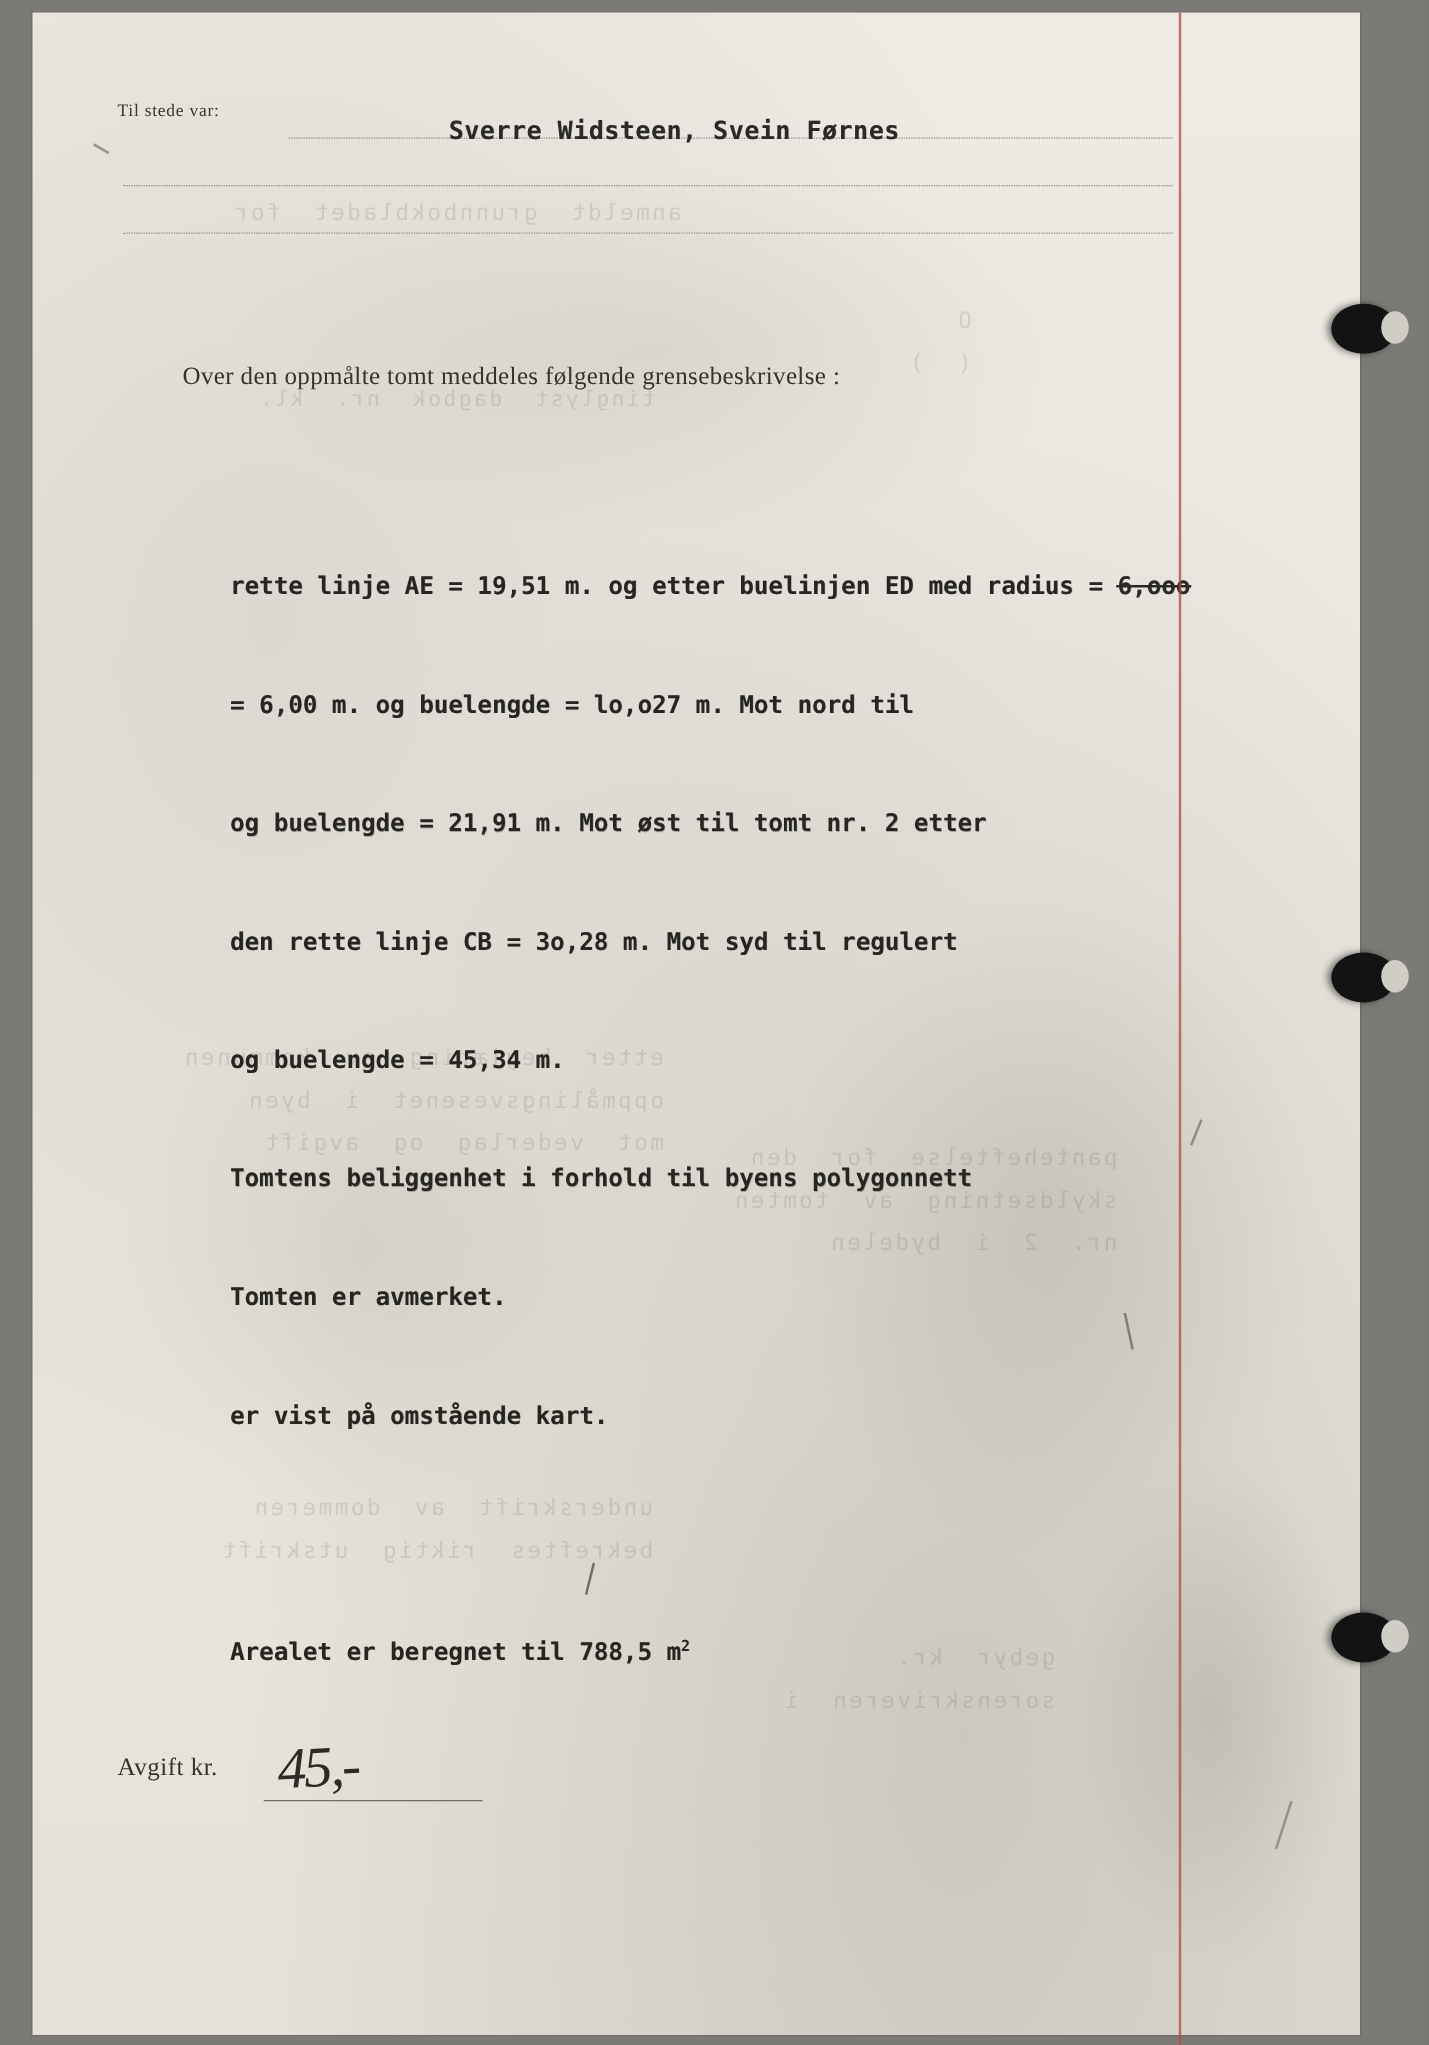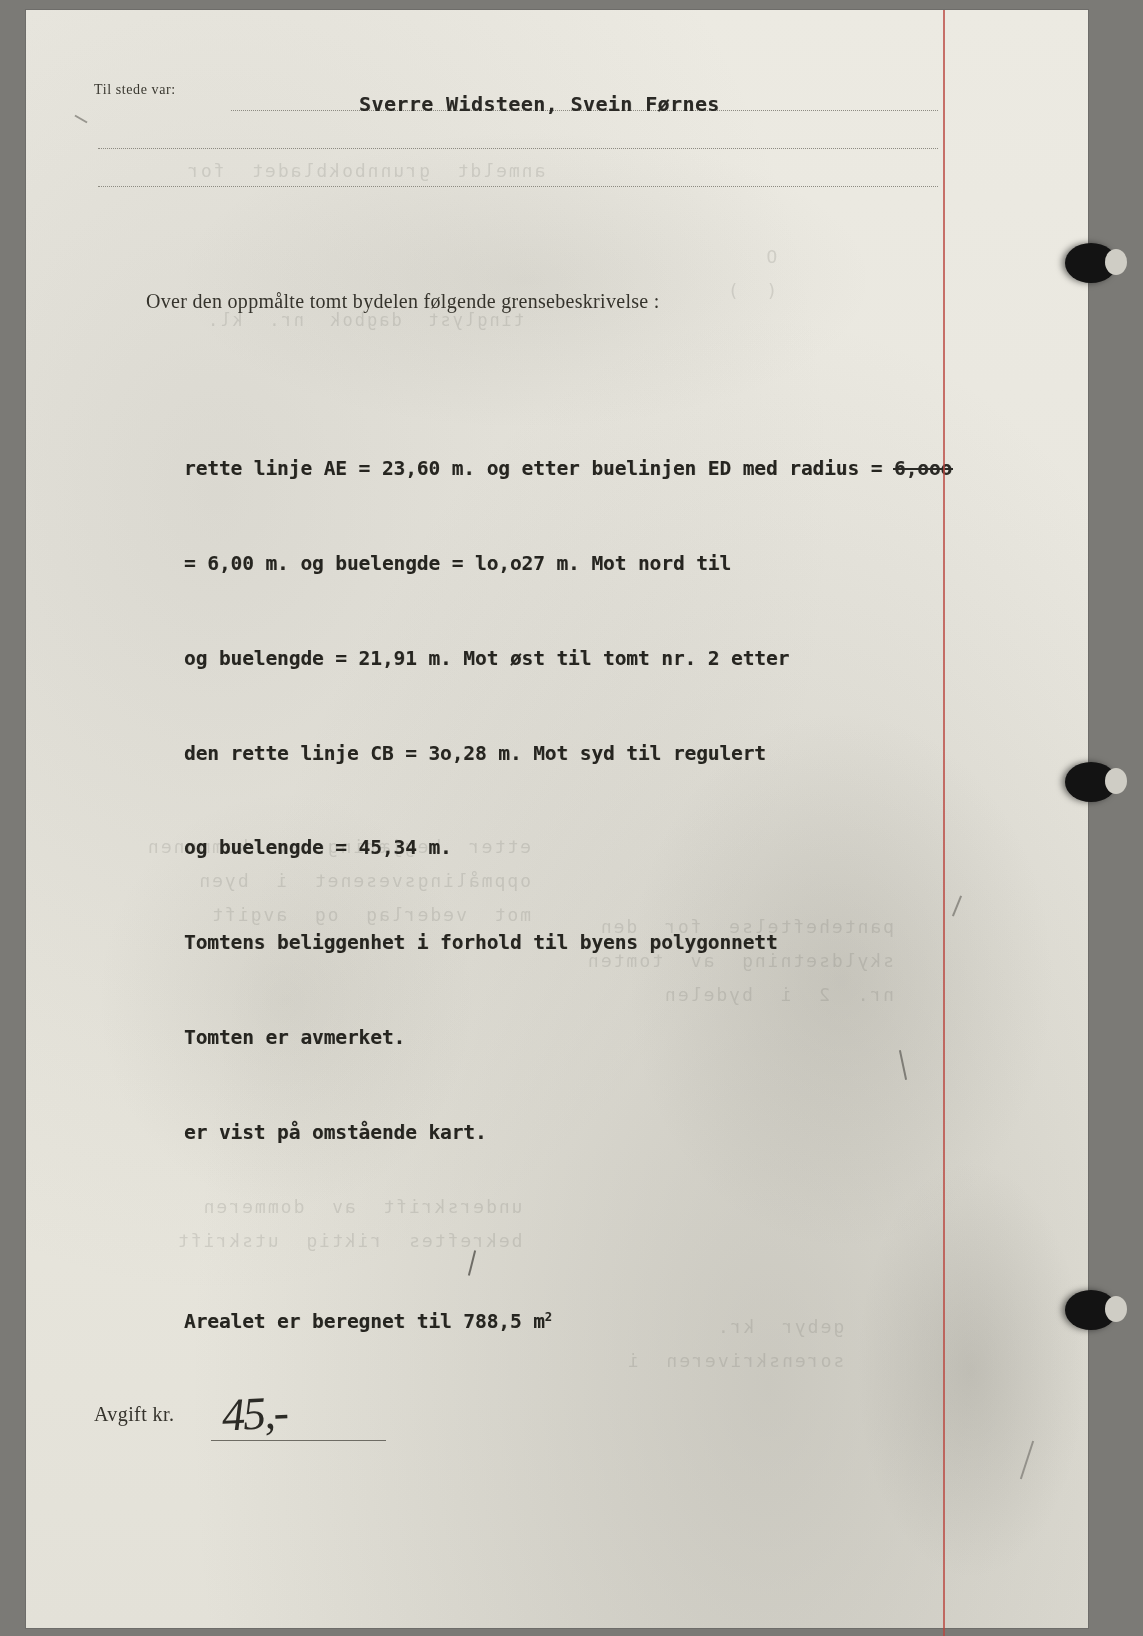--- a/index.html
+++ b/index.html
@@ -240,24 +240,24 @@
 
     <div class="dotline dl1"></div>
     <div class="dotline dl2"></div>
     <div class="dotline dl3"></div>
     <div class="dotline dl-avgift"></div>
 
     <div class="printed" id="label-tilstede">Til stede var:</div>
 
     <div id="names">Sverre Widsteen, Svein Førnes</div>
 
-    <div class="printed" id="label-over">Over den oppmålte tomt bydelen følgende grensebeskrivelse :</div>
+    <div class="printed" id="label-over">Over den oppmålte tomt meddeles følgende grensebeskrivelse :</div>
 
     <div id="body-block">
-      <span class="line"><span>rette linje AE = 23,60 m. og etter buelinjen ED med radius = </span><span class="struck">6,ooo</span></span>
+      <span class="line"><span>rette linje AE = 19,51 m. og etter buelinjen ED med radius = </span><span class="struck">6,ooo</span></span>
       <span class="line">= 6,00 m. og buelengde = lo,o27 m. Mot nord til</span>
       <span class="line">og buelengde = 21,91 m. Mot øst til tomt nr. 2 etter</span>
       <span class="line">den rette linje CB = 3o,28 m. Mot syd til regulert</span>
       <span class="line">og buelengde = 45,34 m.</span>
       <span class="line">Tomtens beliggenhet i forhold til byens polygonnett</span>
       <span class="line">Tomten er avmerket.</span>
       <span class="line">er vist på omstående kart.</span>
       <span class="spacer"></span>
       <span class="line"><span>Arealet er beregnet til 788,5 m</span><sup>2</sup></span>
     </div>

